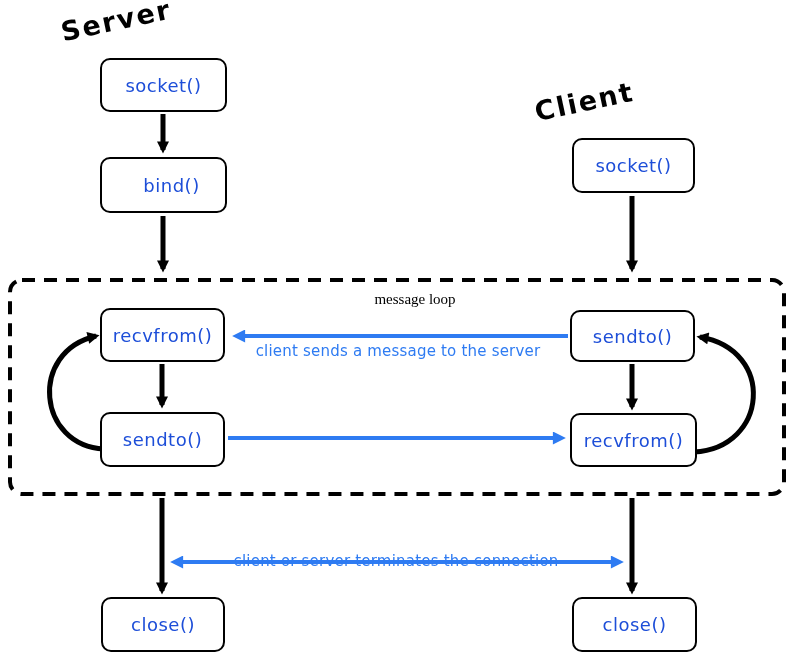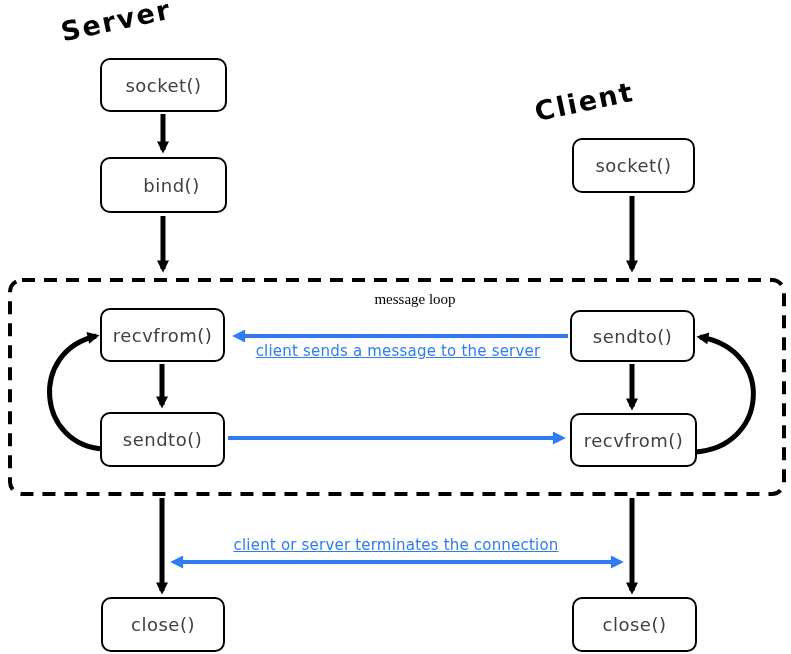--- a/index.html
+++ b/index.html
@@ -33,21 +33,21 @@
 
   .node {
     position: absolute;
     background: #fff;
     border: 2.5px solid #000;
     border-radius: 10px;
     display: flex;
     align-items: center;
     justify-content: center;
     font-size: 18px;
-    color: #404040;
+    color: #1d4ed8;
     letter-spacing: 0.5px;
   }
 
   .col-title {
     position: absolute;
     font-size: 27px;
     font-weight: bold;
     color: #000;
     letter-spacing: 2px;
     transform: rotate(-12deg);
@@ -64,25 +64,24 @@
     font-family: Liberation Serif, serif;
   }
 
   .annotation {
     position: absolute;
     text-align: center;
     font-size: 15px;
     color: var(--blue);
     white-space: nowrap;
     letter-spacing: 0.2px;
-    text-decoration: underline;
   }
   .ann-client-to-server { left: 230px; top: 342px; width: 336px; }
   .ann-server-to-client { left: 228px; top: 444px; width: 336px; }
-  .ann-terminate        { left: 170px; top: 536px; width: 452px; }
+  .ann-terminate        { left: 170px; top: 552px; width: 452px; }
 </style>
 </head>
 <body>
 
 <div class="stage">
 
   <svg class="wires" viewBox="0 0 791 654">
     <defs>
       <marker id="mBlack" viewBox="0 0 10 10" refX="7" refY="5" markerWidth="14" markerHeight="12" orient="auto-start-reverse" markerUnits="userSpaceOnUse">
         <path class="head-black" d="M0,0 L10,5 L0,10 Z"></path>

